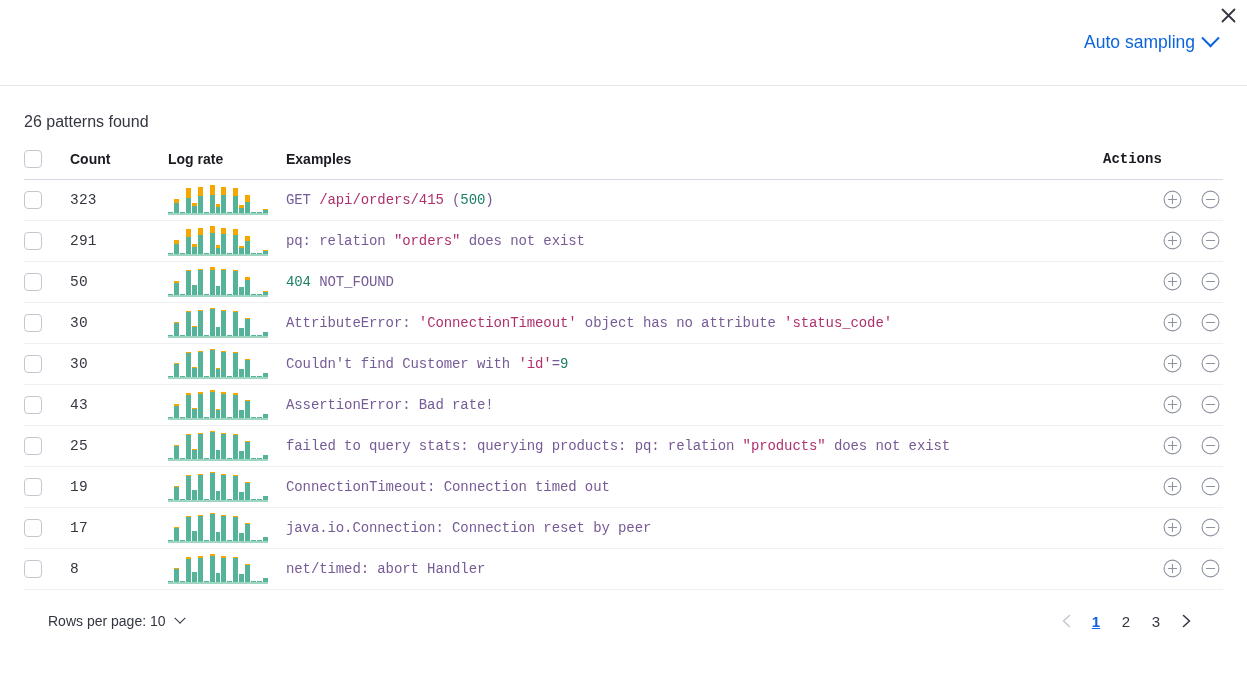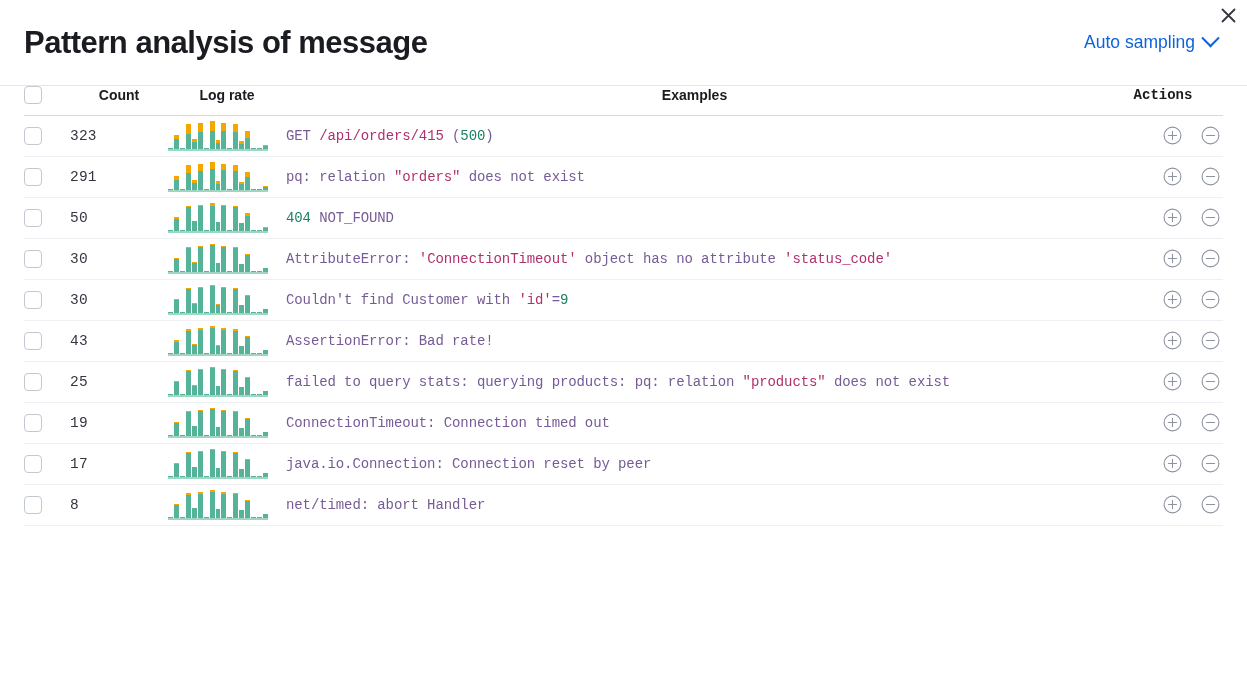--- a/index.html
+++ b/index.html
@@ -85,21 +85,21 @@
   
   table.patterns {
     width: 100%;
     border-collapse: collapse;
     table-layout: fixed;
   }
   table.patterns thead th {
     font-size: 14px;
     font-weight: bold;
     color: #1a1c21;
-    text-align: center;
+    text-align: left;
     padding: 0 0 11px 0;
     border-bottom: 1px solid #d3dae6;
     vertical-align: middle;
   }
   col.c-check { width: 46px; }
   col.c-count { width: 98px; }
   col.c-rate  { width: 118px; }
   col.c-ex    { width: auto; }
   col.c-act   { width: 120px; }
 
@@ -205,35 +205,35 @@
   }
   .pg.active { color: #0b64dd; font-weight: bold; text-decoration: underline; }
   .pg.arrow { color: #343741; font-size: 17px; }
   .pg.arrow.disabled { color: #c2c8d2; }
 </style>
 </head>
 <body>
 
 <div class="header">
   <div class="header-left">
-    <h1 class="page-title">Pattern analysis of message</h1>
   </div>
   <div class="header-right">
     <span>Auto sampling</span>
     <span class="chev"></span>
   </div>
   <div class="close-btn">
     <svg width="15" height="15" viewBox="0 0 15 15" aria-hidden="true">
       <path d="M1.5 1.5 L13.5 13.5 M13.5 1.5 L1.5 13.5" stroke="#343741" stroke-width="1.8" fill="none" stroke-linecap="round"></path>
     </svg>
   </div>
 </div>
 
 <div class="body">
 
+  <div class="patterns-found">26 patterns found</div>
 
   <table class="patterns">
     <colgroup>
       <col class="c-check">
         <col class="c-count">
         <col class="c-rate">
         <col class="c-ex">
         <col class="c-act">
     </colgroup>
     <thead>
@@ -1059,14 +1059,35 @@
             </span><span class="act-btn">
               <svg width="19" height="19" viewBox="0 0 19 19">
                 <circle cx="9.5" cy="9.5" r="8.4" fill="none" stroke="#8d93a0" stroke-width="1.1"></circle>
                 <path d="M5.4 9.5 H13.6" stroke="#8d93a0" stroke-width="1.1" stroke-linecap="round"></path>
               </svg>
             </span></td>
         </tr>
       </tbody>
   </table>
 
+  <div class="footer">
+    <div class="rows-per-page">
+      <span>Rows per page: 10</span>
+      <span class="chev-sm"></span>
+    </div>
+    <div class="pager" id="pager">
+        <span class="pg arrow disabled">
+          <svg width="11" height="14" viewBox="0 0 11 14">
+            <path d="M8.5 1.5 L2.5 7 L8.5 12.5" fill="none" stroke="currentColor" stroke-width="1.6" stroke-linecap="round" stroke-linejoin="round"></path>
+          </svg>
+        </span>
+        <span class="pg active">1</span>
+        <span class="pg">2</span>
+        <span class="pg">3</span>
+        <span class="pg arrow">
+          <svg width="11" height="14" viewBox="0 0 11 14">
+            <path d="M2.5 1.5 L8.5 7 L2.5 12.5" fill="none" stroke="currentColor" stroke-width="1.6" stroke-linecap="round" stroke-linejoin="round"></path>
+          </svg>
+        </span>
+      </div>
+  </div>
 
 </div>
 
 </body></html>

